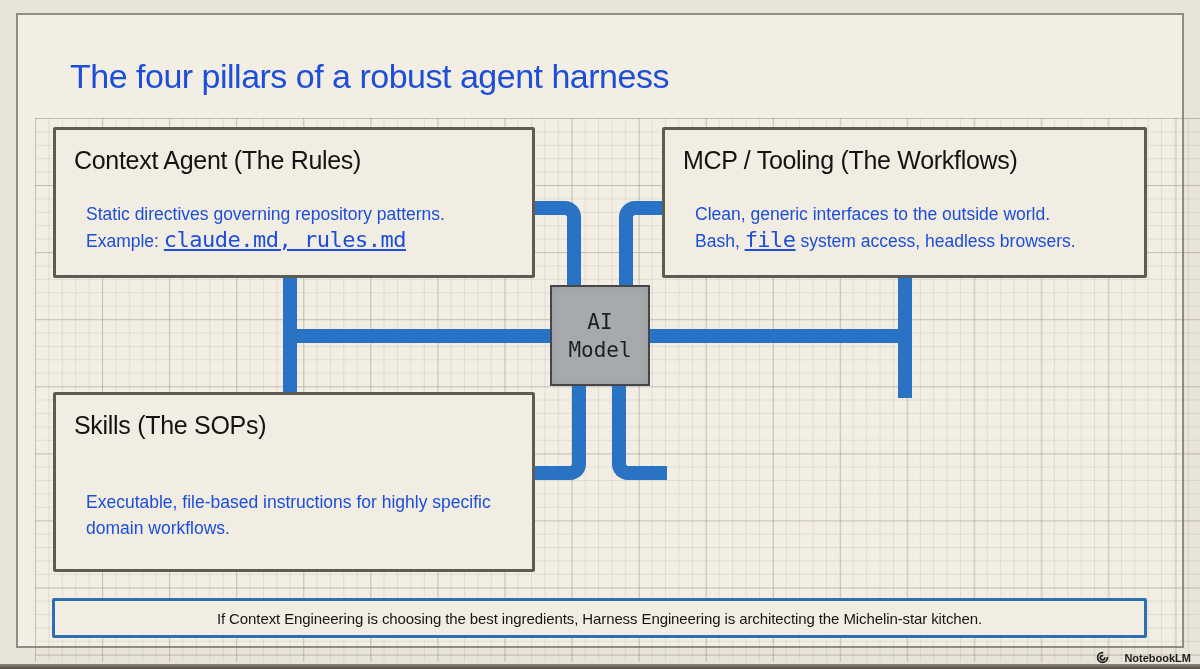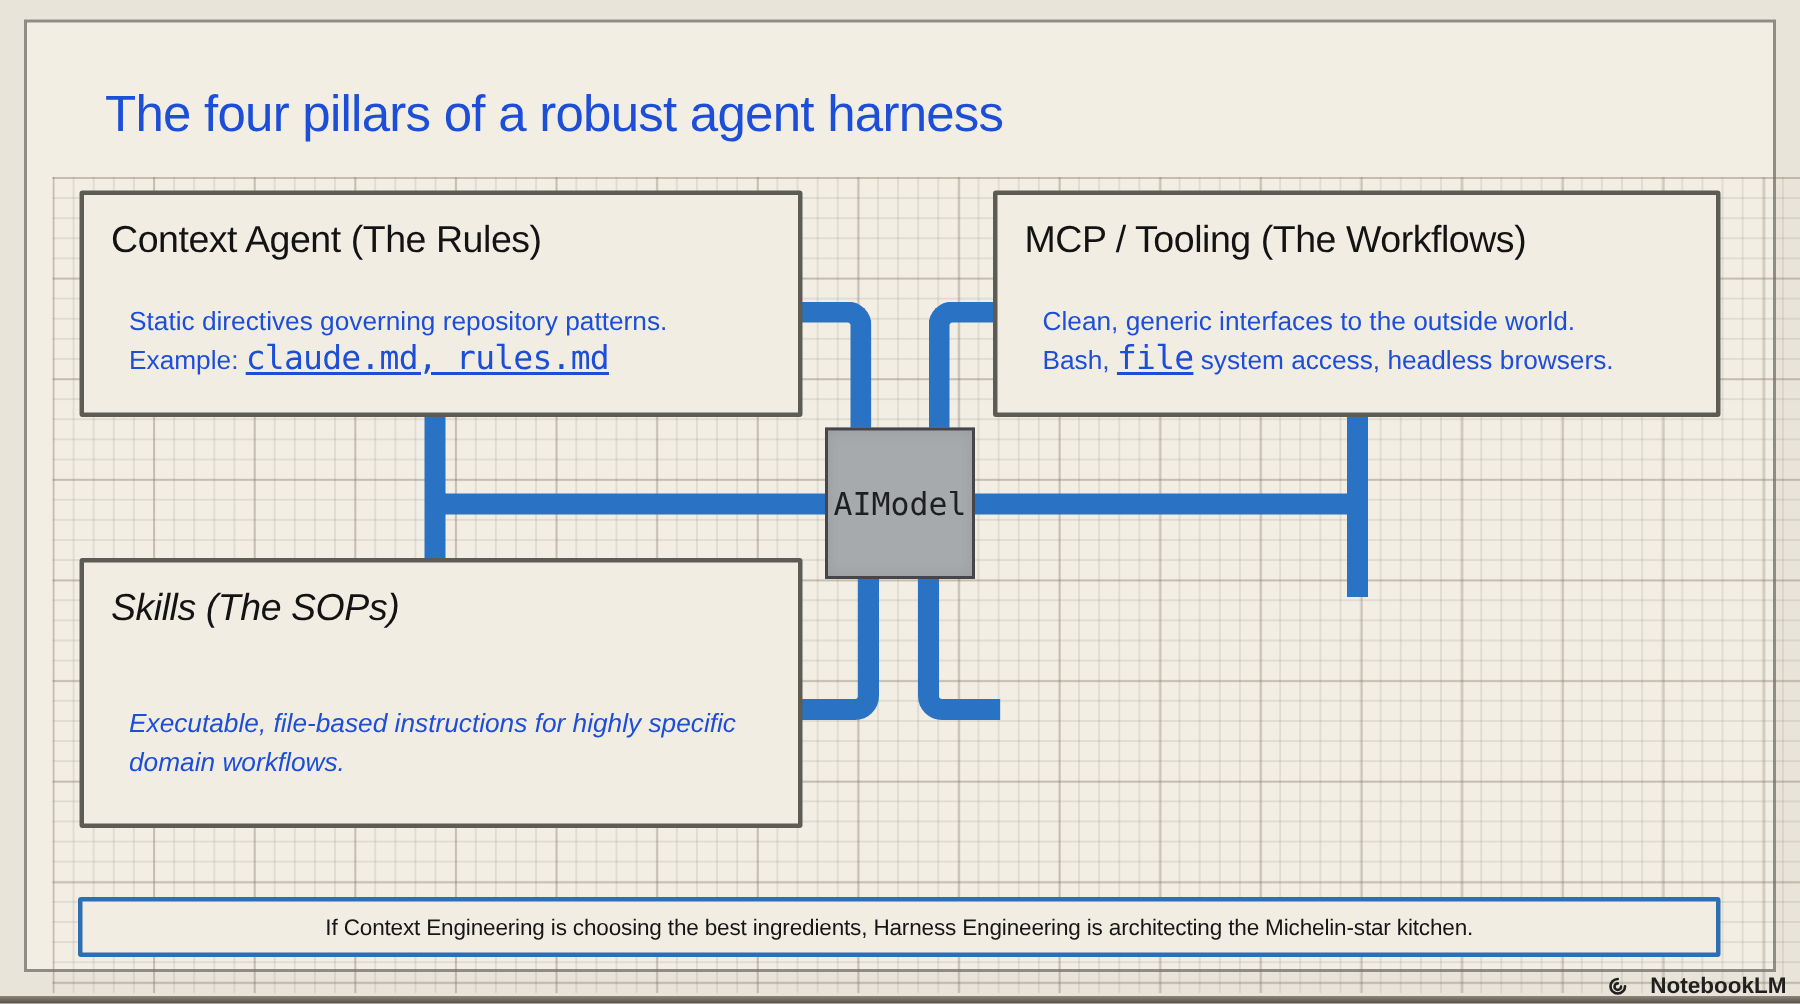--- a/index.html
+++ b/index.html
@@ -50,55 +50,55 @@
     border-bottom:14px solid var(--accent-blue); border-left:14px solid var(--accent-blue);
     border-bottom-left-radius:16px;}
   
   .pillar{
     position:absolute; box-sizing:border-box;
     background:#f1ede3; border:3px solid #5c5c55; border-radius:2px;
     padding:16px 18px; color:#171717;
   }
   .pillar-tl{left:53px;  top:127px; width:482px; height:151px;}
   .pillar-tr{left:662px; top:127px; width:485px; height:151px;}
-  .pillar-bl{left:53px;  top:372px; width:482px; height:180px;font-style:italic;}
+  .pillar-bl{left:53px;  top:392px; width:482px; height:180px;}
   .pillar-br{left:662px; top:392px; width:485px; height:180px;}
   .pillar h2{
     margin:0; font-size:25px; font-weight:500; letter-spacing:-0.3px; color:#131313;
   }
   .pillar h2 .hline{display:block; line-height:34px;}
   .pillar .body{
     margin:12px; font-size:17.5px; line-height:26px; color:#1d4ed8;
   }
   .pillar-tl .body, .pillar-tr .body{margin-top:26px;}
   .pillar-bl .body, .pillar-br .body{position:absolute; left:18px; right:18px; bottom:16px;}
   .pillar-br .body{max-width:372px;}
   code.mono{
     font-family:"DejaVu Sans Mono", monospace; font-size:22px; letter-spacing:-0.5px;text-decoration:underline;
   }
   
   .ai-node{
     position:absolute; left:550px; top:285px; width:100px; height:101px;
     box-sizing:border-box; background:var(--node-gray); border:2.5px solid #45454a;
-    display:flex; flex-direction:row; align-items:center; justify-content:center;
+    display:flex; flex-direction:column; align-items:center; justify-content:center;
     font-family:"DejaVu Sans Mono", monospace; font-size:21px; line-height:28px;
     color:#1f1f22; box-shadow:inset 0 0 10px rgba(0,0,0,0.08);
   }
   
   .banner{
     position:absolute; left:52px; top:598px; width:1095px; height:40px;
     box-sizing:border-box; background:#f1ede3; border:3px solid var(--banner-border);
     border-radius:2px; display:flex; align-items:center; justify-content:center;
     font-size:15px; color:#161616; letter-spacing:-0.1px;
   }
   
   .watermark{
     position:absolute; right:9px; top:650px; height:15px;
     display:flex; align-items:center; gap:15px;
-    font-size:15px; font-weight:600; color:#20201e;
+    font-size:11px; font-weight:600; color:#20201e;
   }
   .watermark svg{display:block;}
   .bottom-edge{
     position:absolute; left:0; bottom:0; width:100%; height:5px;
     background:linear-gradient(to bottom,#8d8679,#544f46);
   }
 </style>
 </head>
 <body>
 

